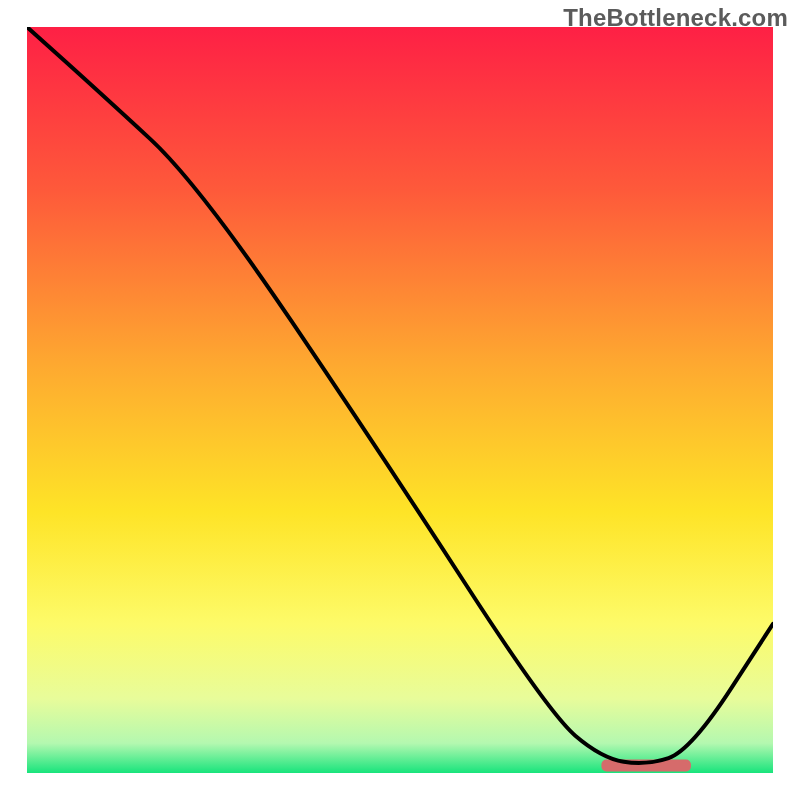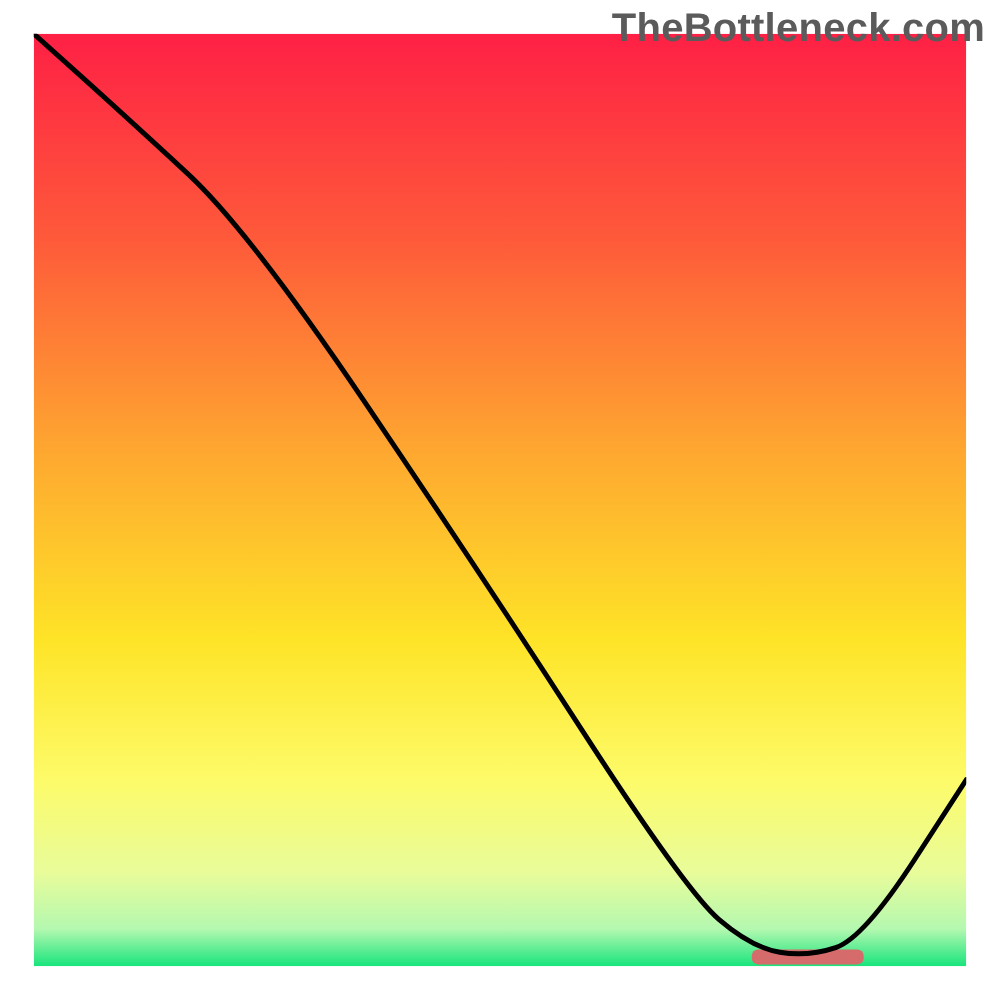--- a/index.html
+++ b/index.html
@@ -13,21 +13,21 @@
   }
   .wrapper {
     position: relative;
     width: 800px;
     height: 800px;
   }
   .watermark {
     position: absolute;
     top: 4px;
     right: 12px;
-    font-size: 32px;
+    font-size: 24px;
     font-weight: 600;
     color: #5b5b5b;
     letter-spacing: 0.2px;
     z-index: 10;
   }
   .plot-outer {
     position: absolute;
     left: 27px;
     top: 27px;
     width: 746px;

